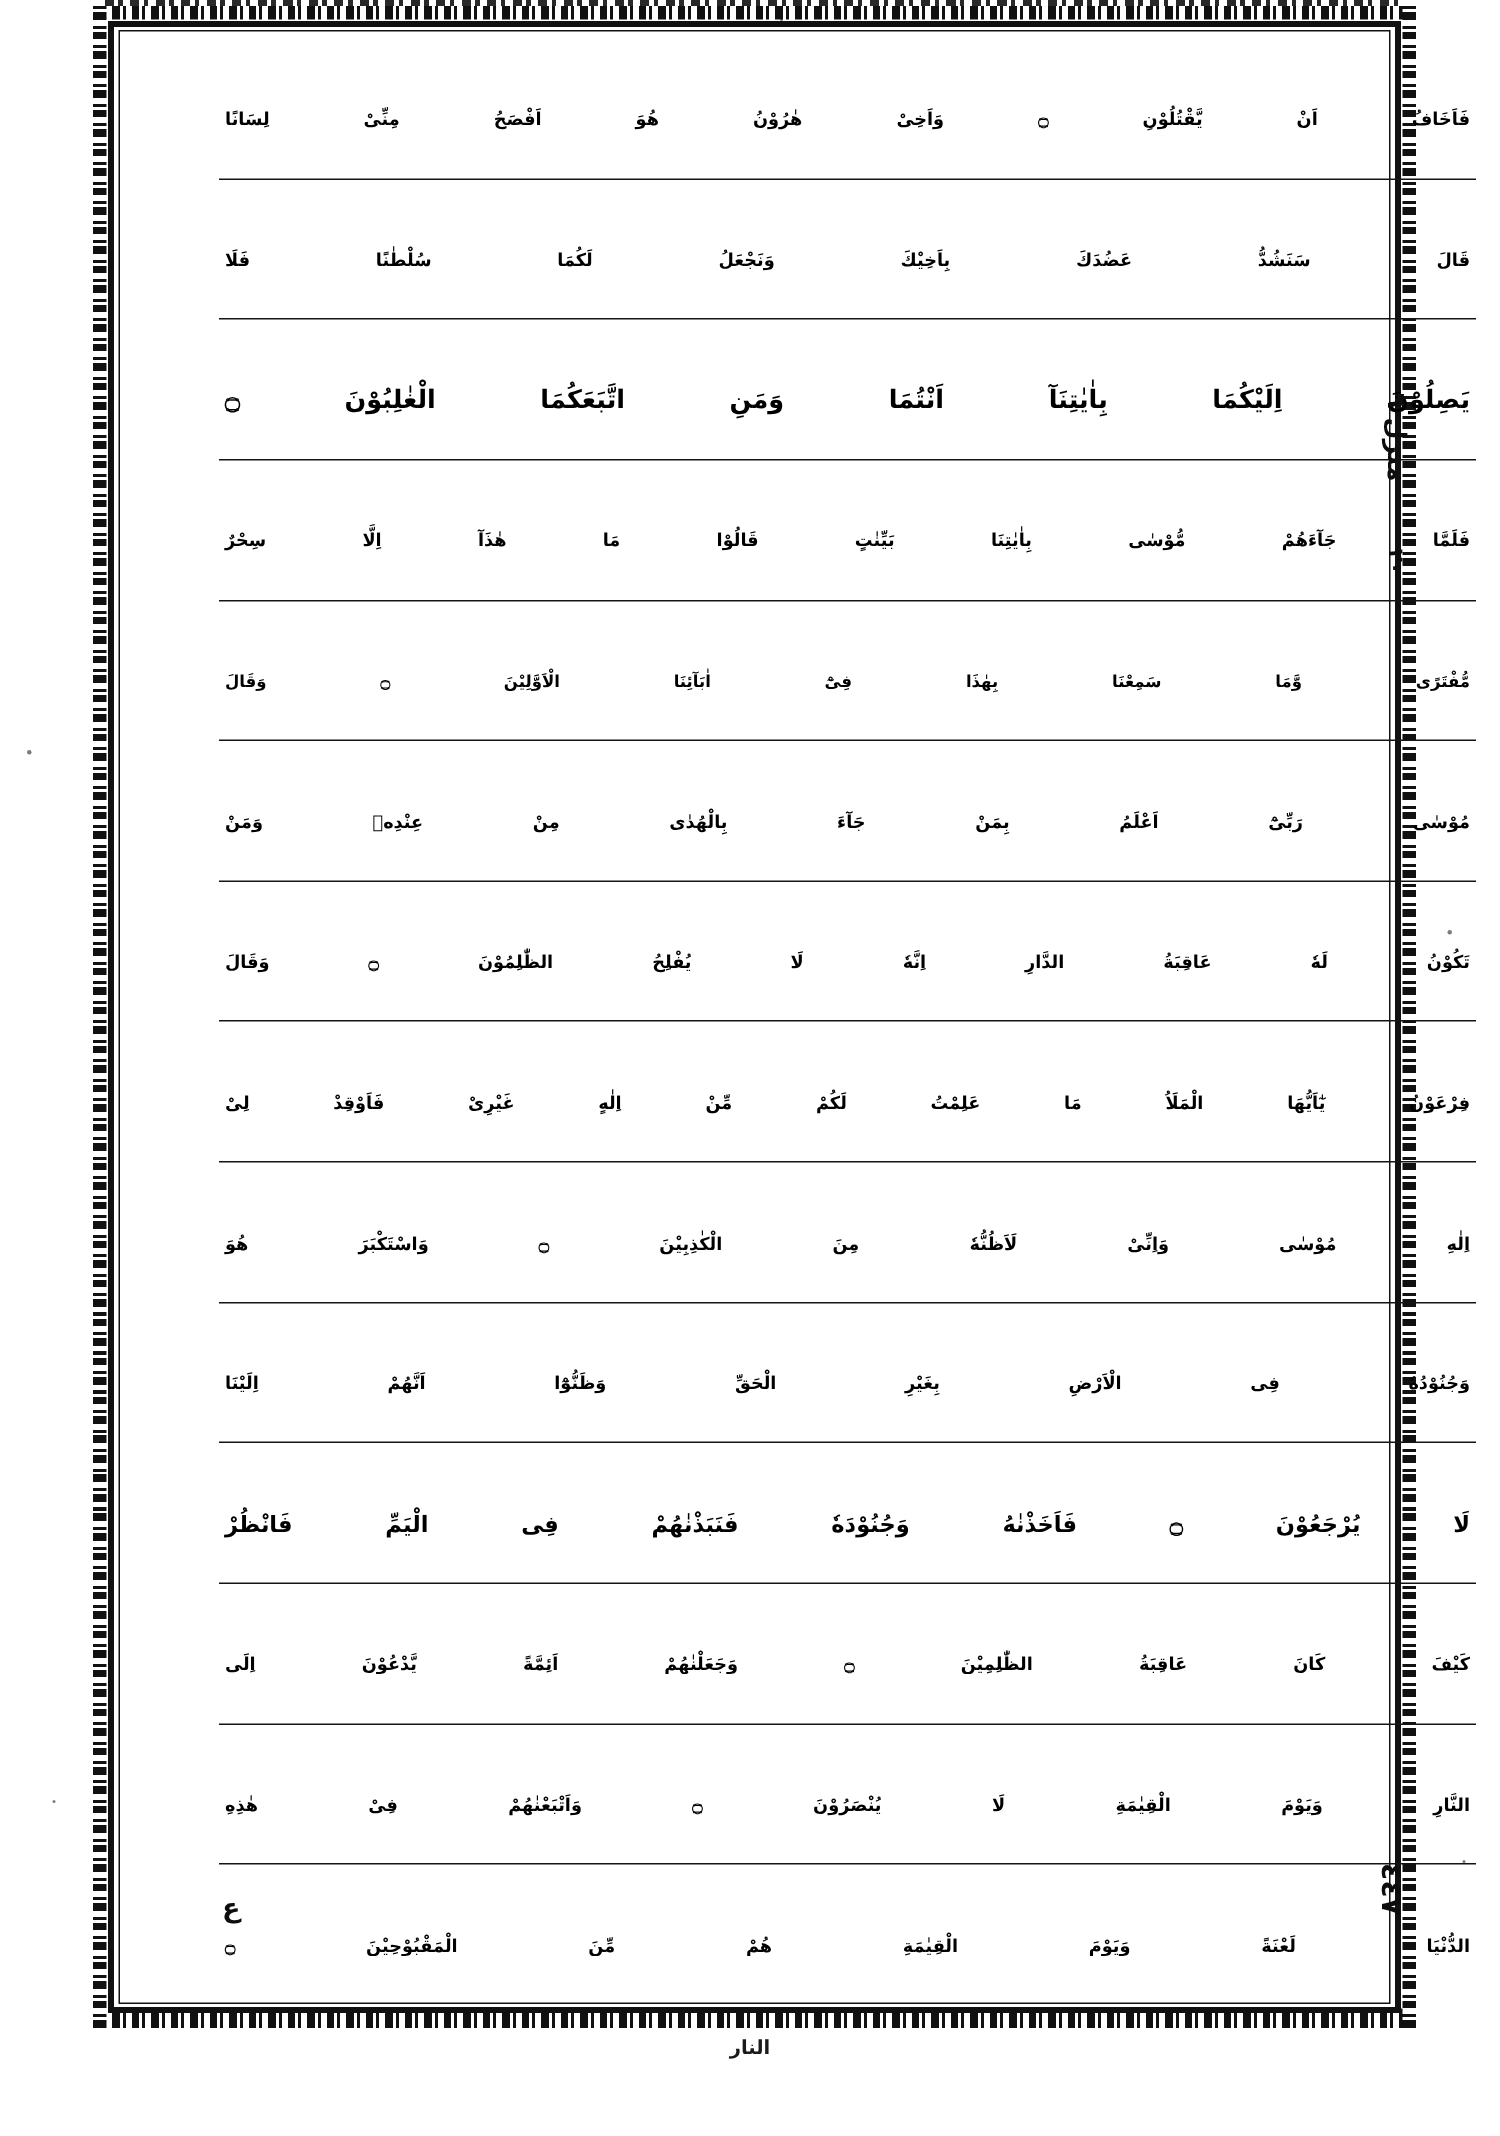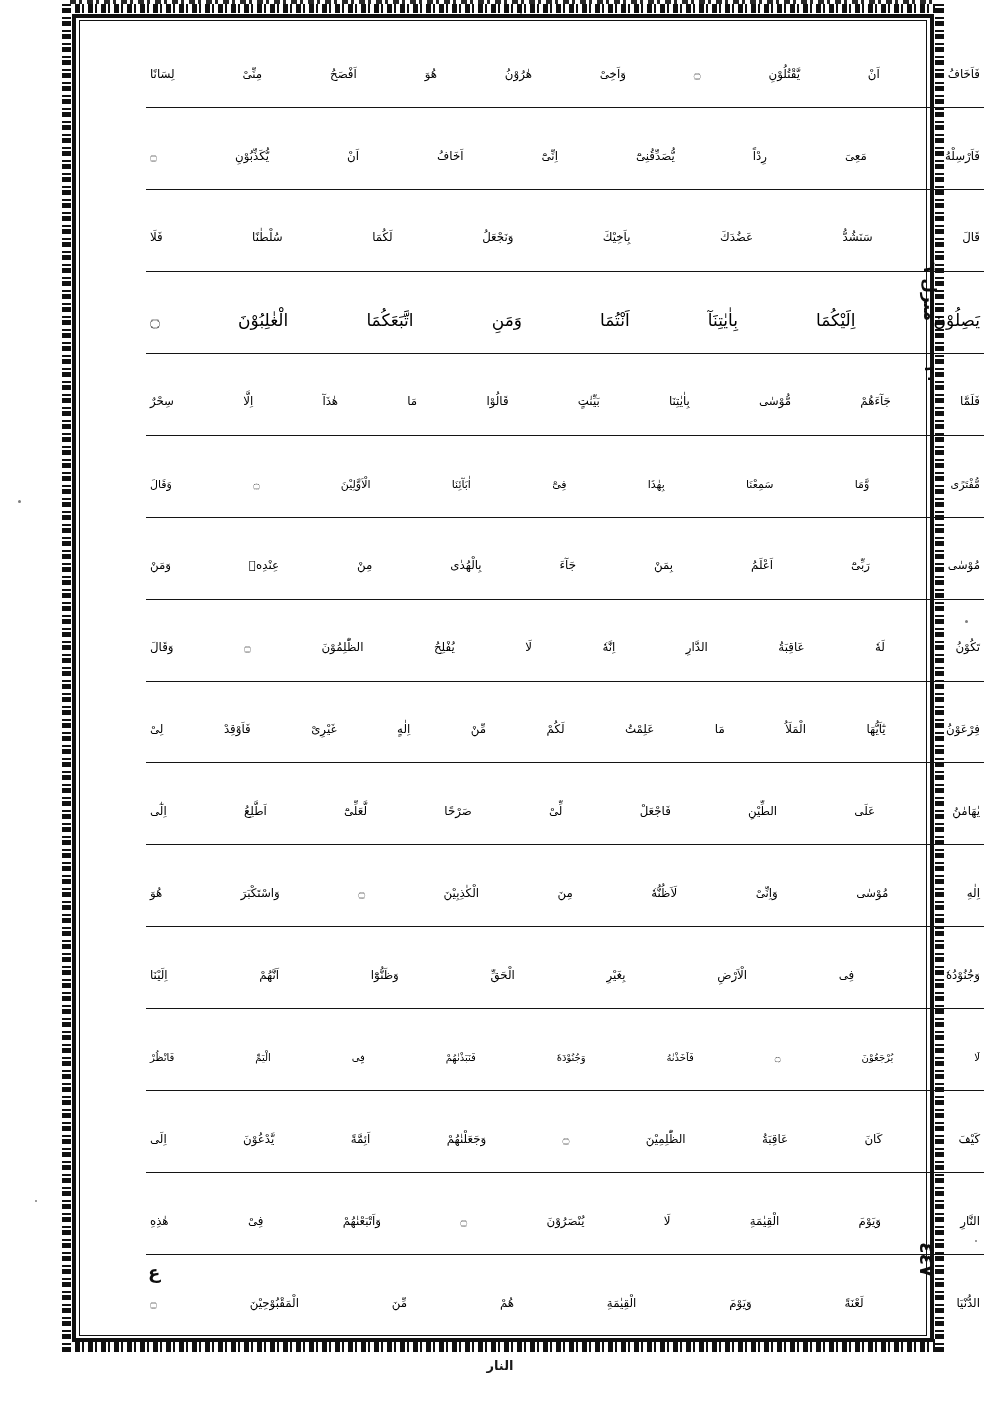--- a/index.html
+++ b/index.html
@@ -56,21 +56,21 @@
     overflow:hidden;
     direction:rtl;
   }
   .qline:last-child{border-bottom:none;align-items:center;}
   .qline .ar{
     display:block;width:100%;
     text-align:justify;
     text-align-last:justify;
     direction:rtl;
     font-family:"DejaVu Sans","Liberation Sans",sans-serif;
-    font-weight:400;
+    font-weight:700;
     font-size:40px;
     line-height:1.0;
     color:#0b0b0b;
     white-space:nowrap;
     transform:scaleX(1.0);
     padding:0 4px 6px 4px;
     letter-spacing:0px;
     margin-top:22px;
     -webkit-font-smoothing:none;
   }
@@ -140,54 +140,48 @@
 
     <div id="frame-inner"></div>
     <div id="frame-inner2"></div>
 
     <div id="text-block">
 
       <div class="qline">
         <span class="ar" style="font-size: 11.8px;">فَاَخَافُ اَنْ يَّقْتُلُوْنِ ۝ وَاَخِىْ هٰرُوْنُ هُوَ اَفْصَحُ مِنِّىْ لِسَانًا</span>
       </div>
       <div class="qline">
-        <span class="ar" style="font-size: 11.8px;">فَاَرْسِلْهُ مَعِىَ رِدْاً يُّصَدِّقُنِىْٓ اِنِّىْٓ اَخَافُ اَنْ يُّكَذِّبُوْنِ ۝</span>
-      </div>
-      <div class="qline">
         <span class="ar" style="font-size: 11.8px;">قَالَ سَنَشُدُّ عَضُدَكَ بِاَخِيْكَ وَنَجْعَلُ لَكُمَا سُلْطٰنًا فَلَا</span>
       </div>
       <div class="qline">
         <span class="ar" style="font-size: 17px;">يَصِلُوْنَ اِلَيْكُمَا بِاٰيٰتِنَآ اَنْتُمَا وَمَنِ اتَّبَعَكُمَا الْغٰلِبُوْنَ ۝</span>
       </div>
       <div class="qline tight">
         <span class="ar" style="font-size: 11.8px;">فَلَمَّا جَآءَهُمْ مُّوْسٰى بِاٰيٰتِنَا بَيِّنٰتٍ قَالُوْا مَا هٰذَآ اِلَّا سِحْرٌ</span>
       </div>
       <div class="qline">
         <span class="ar" style="font-size: 11px;">مُّفْتَرًى وَّمَا سَمِعْنَا بِهٰذَا فِىْٓ اٰبَآئِنَا الْاَوَّلِيْنَ ۝ وَقَالَ</span>
       </div>
       <div class="qline">
         <span class="ar" style="font-size: 11.8px;">مُوْسٰى رَبِّىْٓ اَعْلَمُ بِمَنْ جَآءَ بِالْهُدٰى مِنْ عِنْدِهٖ وَمَنْ</span>
       </div>
       <div class="qline">
         <span class="ar" style="font-size: 11.8px;">تَكُوْنُ لَهٗ عَاقِبَةُ الدَّارِ اِنَّهٗ لَا يُفْلِحُ الظّٰلِمُوْنَ ۝ وَقَالَ</span>
       </div>
       <div class="qline tight">
         <span class="ar" style="font-size: 11.8px;">فِرْعَوْنُ يٰٓاَيُّهَا الْمَلَاُ مَا عَلِمْتُ لَكُمْ مِّنْ اِلٰهٍ غَيْرِىْ فَاَوْقِدْ لِىْ</span>
       </div>
-      <div class="qline tight">
-        <span class="ar" style="font-size: 11.8px;">يٰهَامٰنُ عَلَى الطِّيْنِ فَاجْعَلْ لِّىْ صَرْحًا لَّعَلِّىْٓ اَطَّلِعُ اِلٰٓى</span>
-      </div>
       <div class="qline">
         <span class="ar" style="font-size: 11.8px;">اِلٰهِ مُوْسٰى وَاِنِّىْ لَاَظُنُّهٗ مِنَ الْكٰذِبِيْنَ ۝ وَاسْتَكْبَرَ هُوَ</span>
       </div>
       <div class="qline">
         <span class="ar" style="font-size: 11.8px;">وَجُنُوْدُهٗ فِى الْاَرْضِ بِغَيْرِ الْحَقِّ وَظَنُّوْٓا اَنَّهُمْ اِلَيْنَا</span>
       </div>
       <div class="qline tight">
-        <span class="ar" style="font-size: 10px;">لَا يُرْجَعُوْنَ ۝ فَاَخَذْنٰهُ وَجُنُوْدَهٗ فَنَبَذْنٰهُمْ فِى الْيَمِّ فَانْظُرْ</span>
+        <span class="ar" style="font-size: 15px;">لَا يُرْجَعُوْنَ ۝ فَاَخَذْنٰهُ وَجُنُوْدَهٗ فَنَبَذْنٰهُمْ فِى الْيَمِّ فَانْظُرْ</span>
       </div>
       <div class="qline tight">
         <span class="ar" style="font-size: 11.8px;">كَيْفَ كَانَ عَاقِبَةُ الظّٰلِمِيْنَ ۝ وَجَعَلْنٰهُمْ اَئِمَّةً يَّدْعُوْنَ اِلَى</span>
       </div>
       <div class="qline">
         <span class="ar" style="font-size: 11.8px;">النَّارِ وَيَوْمَ الْقِيٰمَةِ لَا يُنْصَرُوْنَ ۝ وَاَتْبَعْنٰهُمْ فِىْ هٰذِهِ</span>
       </div>
       <div class="qline">
         <span class="ar" style="font-size: 11.8px;">الدُّنْيَا لَعْنَةً وَيَوْمَ الْقِيٰمَةِ هُمْ مِّنَ الْمَقْبُوْحِيْنَ ۝</span>
       </div>

